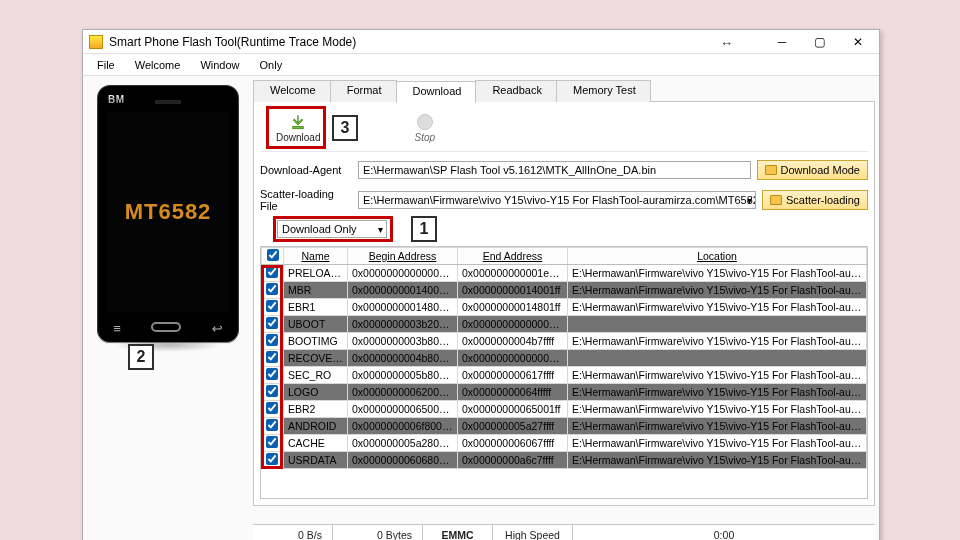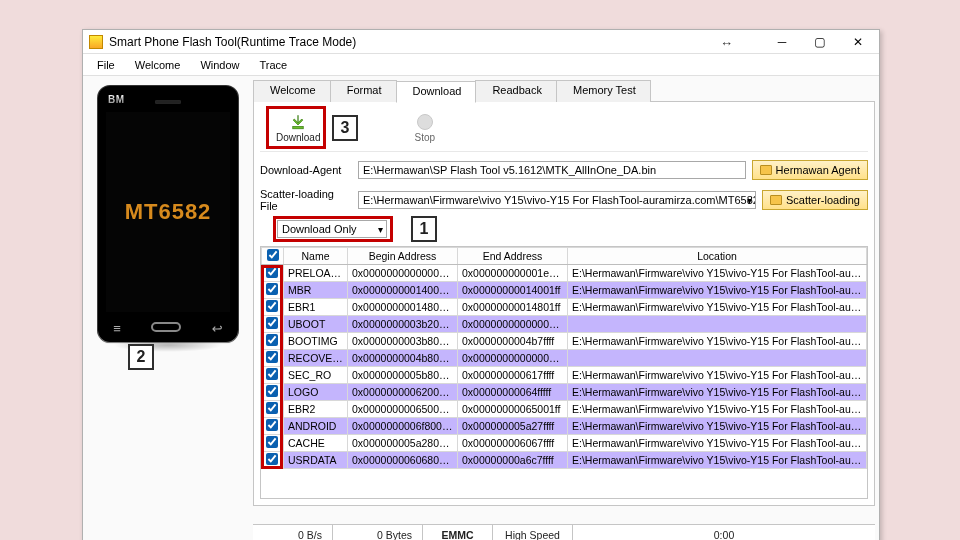--- a/index.html
+++ b/index.html
@@ -257,27 +257,28 @@
     border:1px solid #d8d8d8;
     padding:1px 4px;
     height:17px;
     white-space:nowrap; overflow:hidden; text-overflow:ellipsis;
     text-align:left;
   }
   table.parts th{
     background:#fdfdfd; font-weight:normal;
     border-bottom:1px solid #bdbdbd;
     text-align:center;
+    text-decoration:underline;
   }
   .col-chk{width:22px;text-align:center;}
   .col-name{width:64px;}
   .col-begin{width:110px;}
   .col-end{width:110px;margin-left:36px;}
   .col-loc{}
-  tr.green td{ background:#c4b5fd; }
+  tr.green td{ background:#737373; }
   tr.green td.col-chk{ background:#fff; }
   input.chk{accent-color:#0a60b0;width:12px;height:12px;}
   .callout-chkcol{
     position:absolute;
     border:3px solid #c40000;
     pointer-events:none;
   }
 
   .statusbar{
     height:20px;
@@ -312,21 +313,21 @@
     <div class="drag-icon">↔</div>
     <div class="wbtn">─</div>
     <div class="wbtn">▢</div>
     <div class="wbtn">✕</div>
   </div>
 
   <div class="menubar">
     <div class="mitem">File</div>
     <div class="mitem">Welcome</div>
     <div class="mitem">Window</div>
-    <div class="mitem">Trace</div>
+    <div class="mitem">Only</div>
   </div>
 
   <div class="body">
 
     <div class="left-pane">
       <div class="phone">
         <div class="brand">BM</div>
         <div class="earpiece"></div>
         <div class="screen">
           <div class="mt">MT6582</div>
@@ -356,32 +357,32 @@
           <div class="tbtn">
             <div class="ticon download">
               <svg viewBox="0 0 24 24">
                   <path fill="#6bbf2a" stroke="#3a7d12" stroke-width="1" d="M12 3v10l5-5 1.4 1.4L12 16 5.6 9.4 7 8l5 5V3z"></path>
                   <rect x="5" y="18" width="14" height="3" fill="#6bbf2a" stroke="#3a7d12"></rect>
                 </svg>
             </div>
             <span>Download</span>
           </div>
           <div style="width:34px;"></div>
-          <div class="tbtn" style="opacity:0.7;">
+          <div class="tbtn" style="opacity:0.7;font-style:italic;">
             <div class="ticon stop"></div>
             <span>Stop</span>
           </div>
         </div>
 
         <div class="filerow">
           <label>Download-Agent</label>
           <div class="field">E:\Hermawan\SP Flash Tool v5.1612\MTK_AllInOne_DA.bin</div>
           <div class="ybtn">
             <span class="foldericon"></span>
-            <span>Hermawan Agent</span>
+            <span>Download Mode</span>
           </div>
         </div>
         <div class="filerow">
           <label>Scatter-loading File</label>
           <div class="field combo">E:\Hermawan\Firmware\vivo Y15\vivo-Y15 For FlashTool-auramirza.com\MT6582_Android_scatter.txt</div>
           <div class="ybtn">
             <span class="foldericon"></span>
             <span>Scatter-loading</span>
           </div>
         </div>

